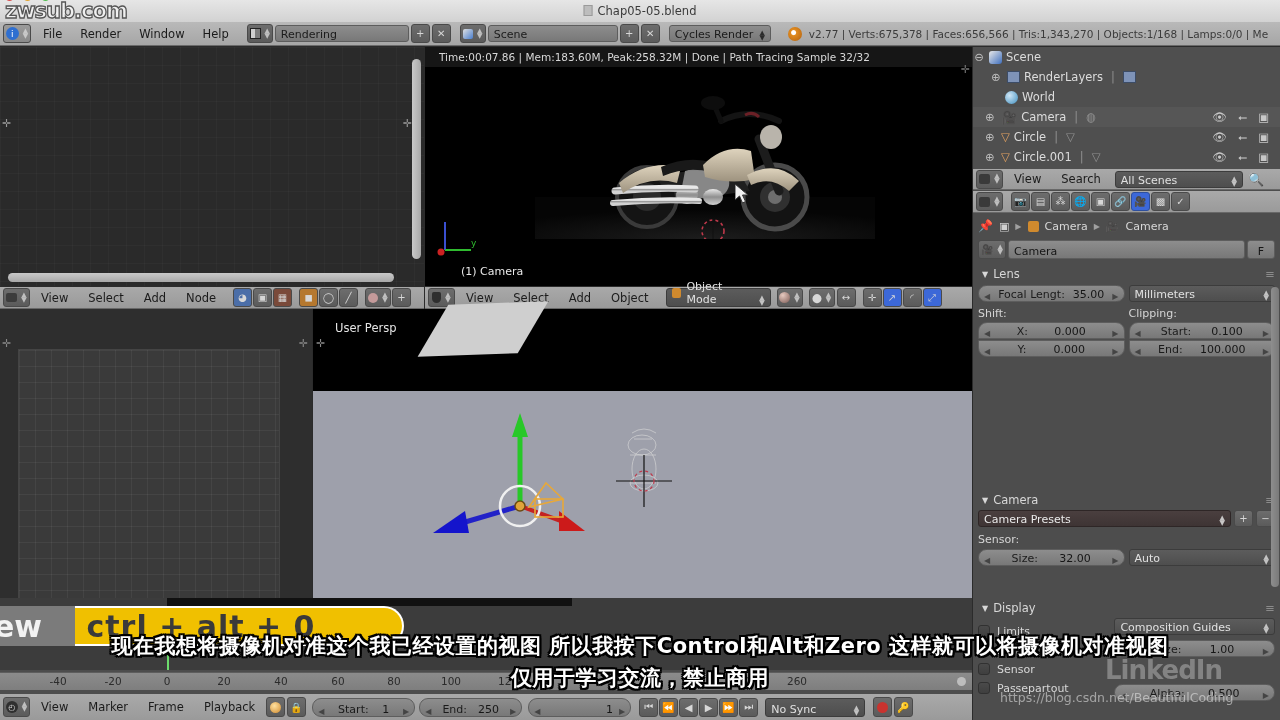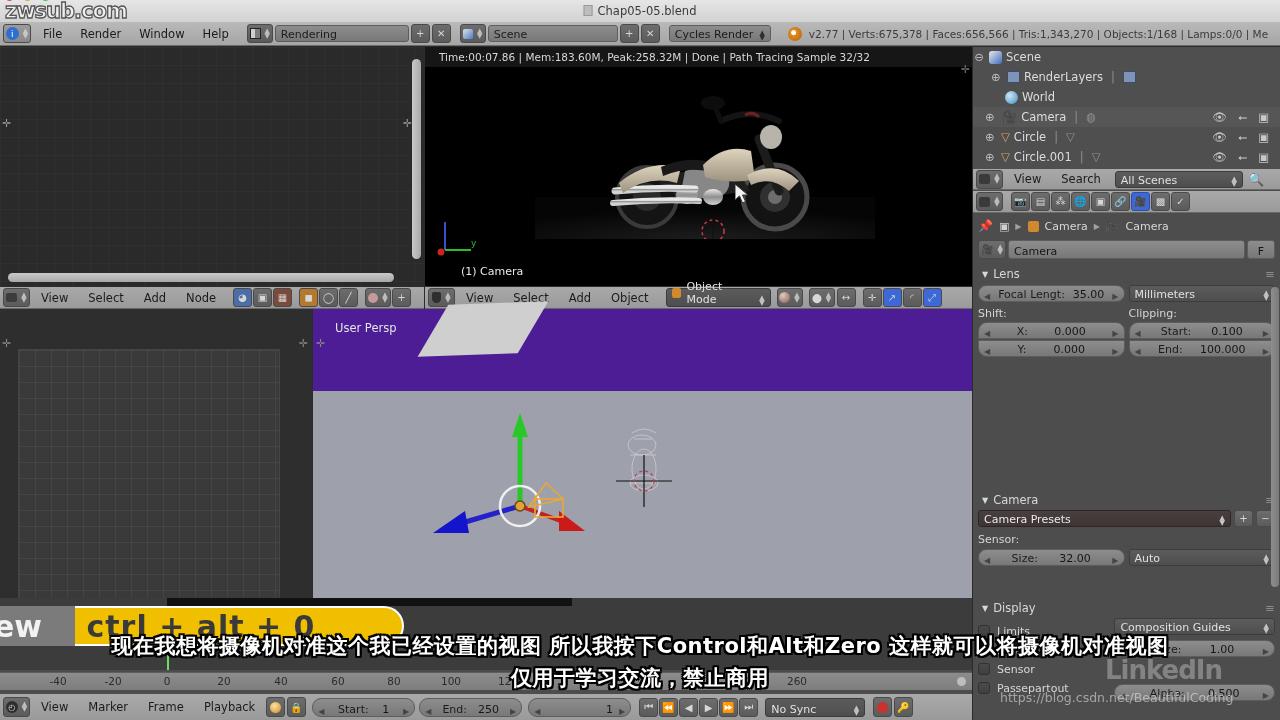--- a/index.html
+++ b/index.html
@@ -69,21 +69,21 @@
   #uvPane { left:0; top:309px; width:312px; height:391px; background:#2e2e2e; }
   #uvImg { position:absolute; left:18px; top:40px; width:262px; height:255px;
       background:#3a3a3a;
       background-image:
         repeating-linear-gradient(to right, rgba(255,255,255,.05) 0 1px, transparent 1px 16px),
         repeating-linear-gradient(to bottom, rgba(255,255,255,.05) 0 1px, transparent 1px 16px);
       border:1px solid #444; }
 
   
   #view3d { left:313px; top:309px; width:659px; height:391px; background:#9a9a9a; }
-  #v3dTop { position:absolute; left:0; top:0; width:100%; height:82px; background:#4c1d95; }
+  #v3dTop { position:absolute; left:0; top:0; width:100%; height:82px; background:#000000; }
   #v3dBody { position:absolute; left:0; top:82px; width:100%; bottom:0; background:#9ea0ab; }
   #userpersp { position:absolute; left:22px; top:12px; color:#e4e4e4; font-size:11.5px; }
   #plane { position:absolute; left:121px; top:-6px; width:98px; height:52px;
      background:#cfcfcf; transform:skewX(-32deg) rotate(-2deg); }
 
   
   #props { left:973px; top:47px; width:307px; height:673px; background:#4d4d4d; }
   #outliner { position:absolute; left:0; top:0; width:307px; height:122px; background:#4f4f4f; }
   .olrow { height:20px; display:flex; align-items:center; font-size:11.5px; color:#dcdcdc; gap:4px;}
   .olrow.alt { background:#565656; }

